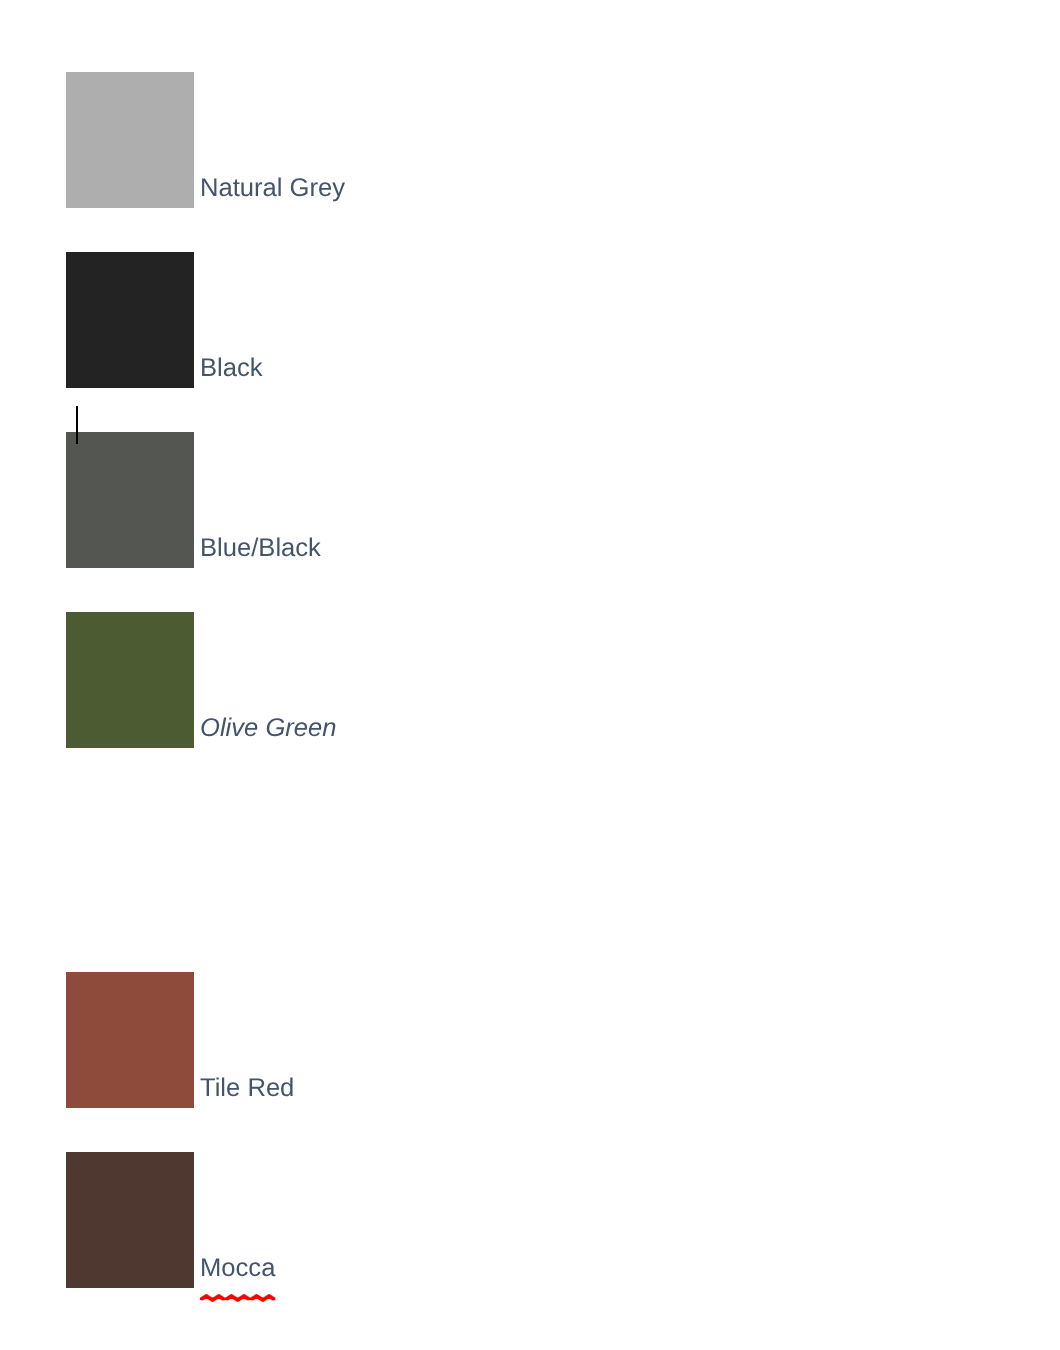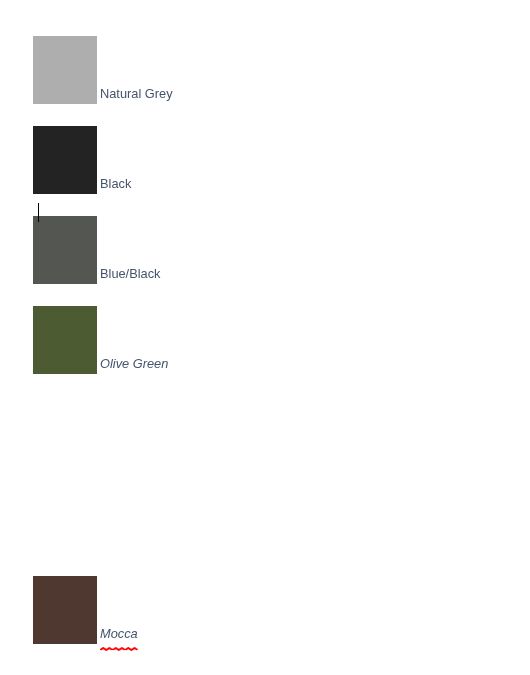--- a/index.html
+++ b/index.html
@@ -84,21 +84,25 @@
       <div class="swatch-label">Blue/Black</div>
     </div>
     <div class="swatch-row" style="top: 126px;">
       <div class="swatch-chip" style="background: rgb(35, 35, 35);"></div>
       <div class="swatch-label">Black</div>
     </div>
     <div class="swatch-row" style="top: 306px; font-style: italic;">
       <div class="swatch-chip" style="background: rgb(77, 91, 51);"></div>
       <div class="swatch-label">Olive Green</div>
     </div>
-    <div class="swatch-row" style="top: 576px; font-style: italic;">
+    <div class="swatch-row" style="top: 486px;">
+      <div class="swatch-chip" style="background: rgb(142, 74, 58);"></div>
+      <div class="swatch-label">Tile Red</div>
+    </div>
+    <div class="swatch-row" style="top: 576px;">
       <div class="swatch-chip" style="background: rgb(78, 56, 47);"></div>
       <div class="swatch-label misspelled">Mocca<span class="squiggle"><svg width="100%" height="4" preserveAspectRatio="none" viewBox="0 0 12 4" xmlns="http://www.w3.org/2000/svg">
             <defs>
               <pattern id="wv6" width="4" height="4" patternUnits="userSpaceOnUse">
                 <path d="M0 3 L1 1 L2 3 L3 1 L4 3" fill="none" stroke="#ff0000" stroke-width="1"></path>
               </pattern>
             </defs>
             <rect width="12" height="4" fill="url(#wv6)"></rect>
           </svg></span></div>
     </div>

